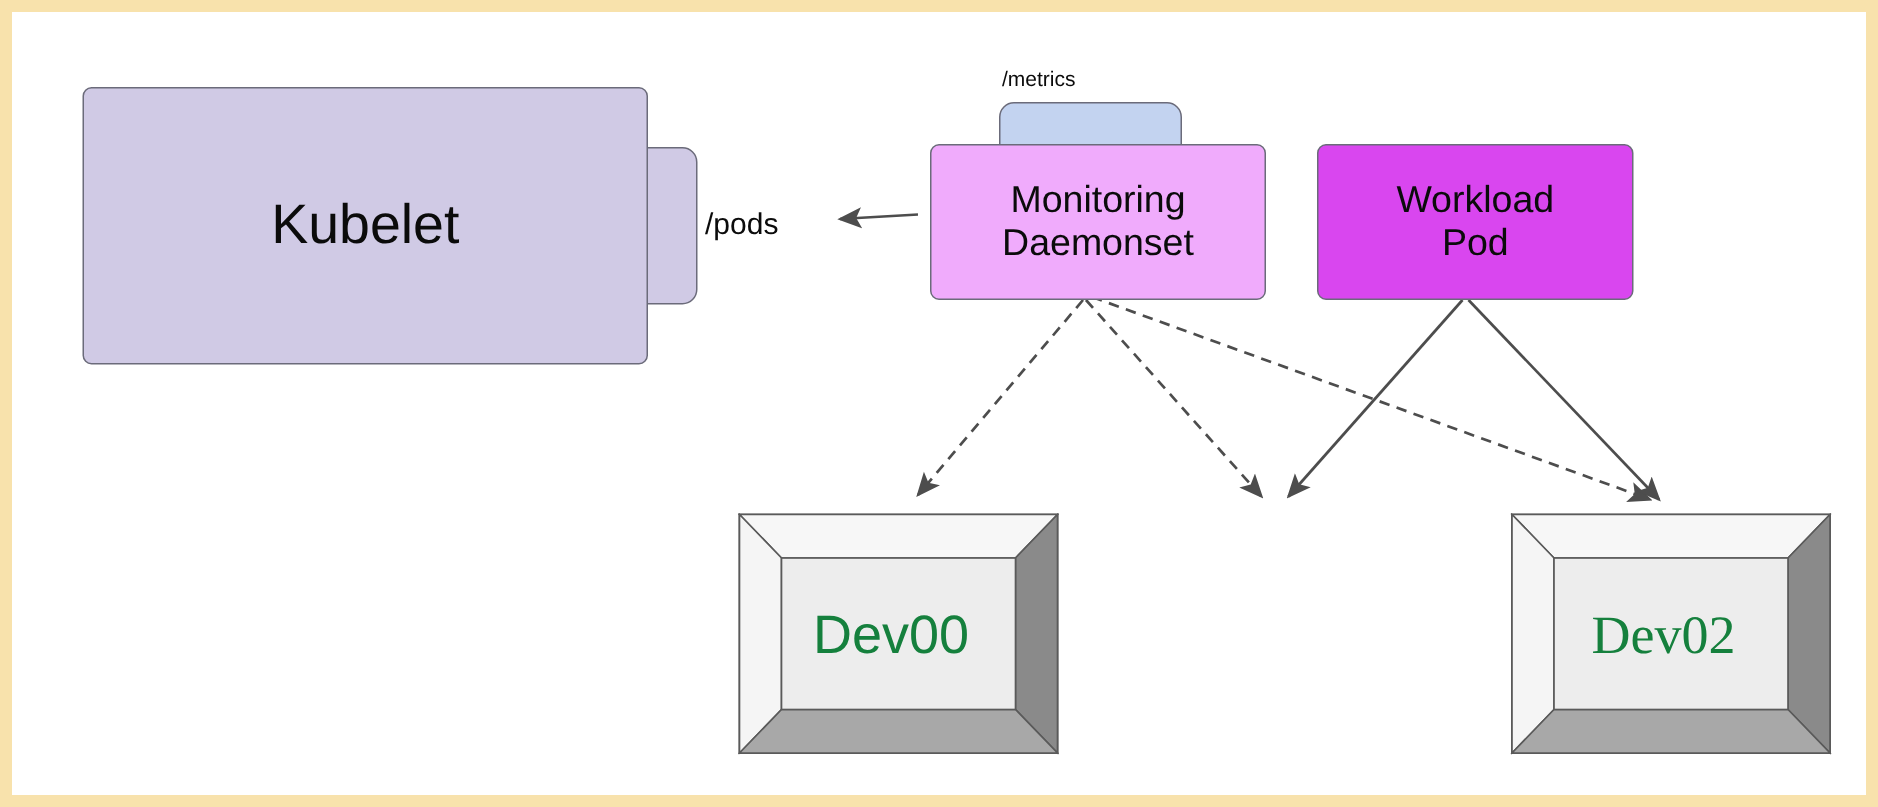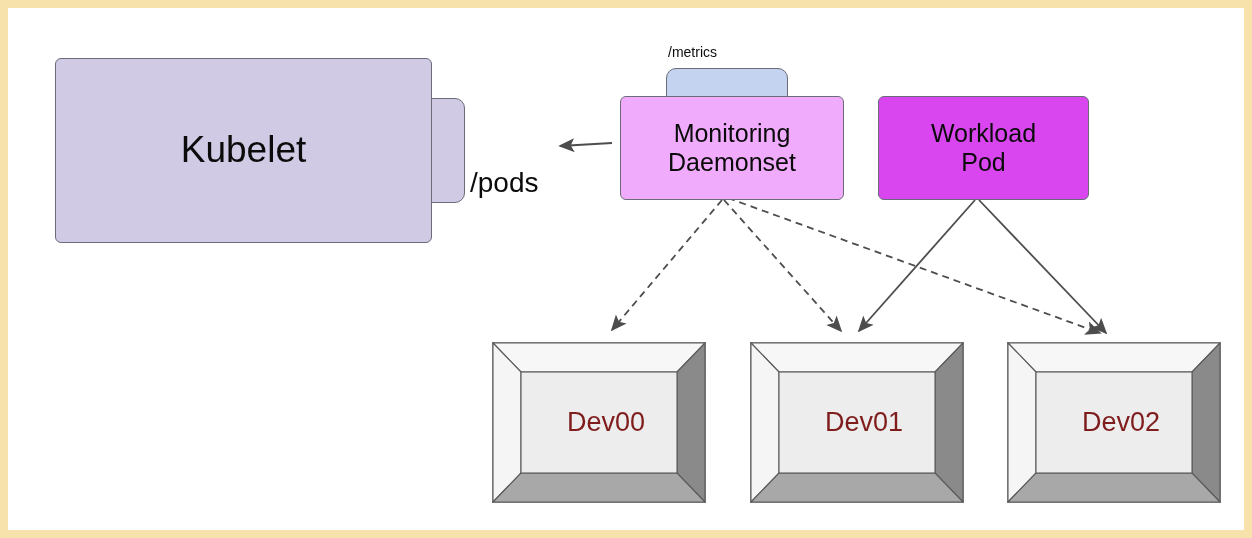--- a/index.html
+++ b/index.html
@@ -62,24 +62,23 @@
     background: #d0cae5;
     border: 1.4px solid #6b6b7a;
     border-radius: 10px;
     z-index: 2;
   }
   #pods-label {
     left: 462px;
     top: 128px;
     width: 86px;
     height: 30px;
-    font-size: 28px;
+    font-size: 20px;
     justify-content: flex-start;
     z-index: 5;
-    margin-top: 32px;
   }
   
   #metrics-port {
     left: 658px;
     top: 60px;
     width: 122px;
     height: 48px;
     background: #c3d3f0;
     border: 1.4px solid #6b6b7a;
     border-radius: 10px;
@@ -120,29 +119,28 @@
   .device svg { display: block; }
   .device .dev-label {
     position: absolute;
     left: 0;
     top: 0;
     width: 100%;
     height: 100%;
     display: flex;
     align-items: center;
     justify-content: center;
-    font-size: 27px;
-    color: #7f1d1d;
+    font-size: 36px;
+    color: #15803d;
     padding-right: 10px;
     box-sizing: border-box;
-    margin-left: 12px;
   }
   #device-0 { left: 484px; top: 334px; width: 214px; height: 161px; }
   #device-1 { left: 742px; top: 334px; width: 214px; height: 161px; }
-  #device-2 { left: 999px; top: 334px; width: 214px; height: 161px; }
+  #device-2 { left: 999px; top: 334px; width: 214px; height: 161px; font-family: Liberation Serif, serif; }
 
   
   #edges {
     position: absolute;
     left: 0;
     top: 0;
     width: 1236px;
     height: 522px;
     z-index: 1;
     pointer-events: none;
@@ -213,31 +211,20 @@
         <rect x="1" y="1" width="212" height="159" fill="#f2f2f2" stroke="#5a5a5a" stroke-width="1.3"></rect>
         <polygon points="1,1 213,1 185,30 29,30" fill="#f7f7f7" stroke="#5a5a5a" stroke-width="1.1"></polygon>
         <polygon points="1,1 29,30 29,131 1,160" fill="#f5f5f5" stroke="#5a5a5a" stroke-width="1.1"></polygon>
         <polygon points="213,1 213,160 185,131 185,30" fill="#8a8a8a" stroke="#5a5a5a" stroke-width="1.1"></polygon>
         <polygon points="1,160 29,131 185,131 213,160" fill="#a8a8a8" stroke="#5a5a5a" stroke-width="1.1"></polygon>
         <rect x="29" y="30" width="156" height="101" fill="#ededed" stroke="#5a5a5a" stroke-width="1.1"></rect>
       </svg>
       <div class="dev-label">Dev00</div>
     </div>
 
-    <div id="device-1" class="device">
-      <svg width="214" height="161" viewBox="0 0 214 161">
-        <rect x="1" y="1" width="212" height="159" fill="#f2f2f2" stroke="#5a5a5a" stroke-width="1.3"></rect>
-        <polygon points="1,1 213,1 185,30 29,30" fill="#f7f7f7" stroke="#5a5a5a" stroke-width="1.1"></polygon>
-        <polygon points="1,1 29,30 29,131 1,160" fill="#f5f5f5" stroke="#5a5a5a" stroke-width="1.1"></polygon>
-        <polygon points="213,1 213,160 185,131 185,30" fill="#8a8a8a" stroke="#5a5a5a" stroke-width="1.1"></polygon>
-        <polygon points="1,160 29,131 185,131 213,160" fill="#a8a8a8" stroke="#5a5a5a" stroke-width="1.1"></polygon>
-        <rect x="29" y="30" width="156" height="101" fill="#ededed" stroke="#5a5a5a" stroke-width="1.1"></rect>
-      </svg>
-      <div class="dev-label">Dev01</div>
-    </div>
 
     <div id="device-2" class="device">
       <svg width="214" height="161" viewBox="0 0 214 161">
         <rect x="1" y="1" width="212" height="159" fill="#f2f2f2" stroke="#5a5a5a" stroke-width="1.3"></rect>
         <polygon points="1,1 213,1 185,30 29,30" fill="#f7f7f7" stroke="#5a5a5a" stroke-width="1.1"></polygon>
         <polygon points="1,1 29,30 29,131 1,160" fill="#f5f5f5" stroke="#5a5a5a" stroke-width="1.1"></polygon>
         <polygon points="213,1 213,160 185,131 185,30" fill="#8a8a8a" stroke="#5a5a5a" stroke-width="1.1"></polygon>
         <polygon points="1,160 29,131 185,131 213,160" fill="#a8a8a8" stroke="#5a5a5a" stroke-width="1.1"></polygon>
         <rect x="29" y="30" width="156" height="101" fill="#ededed" stroke="#5a5a5a" stroke-width="1.1"></rect>
       </svg>

